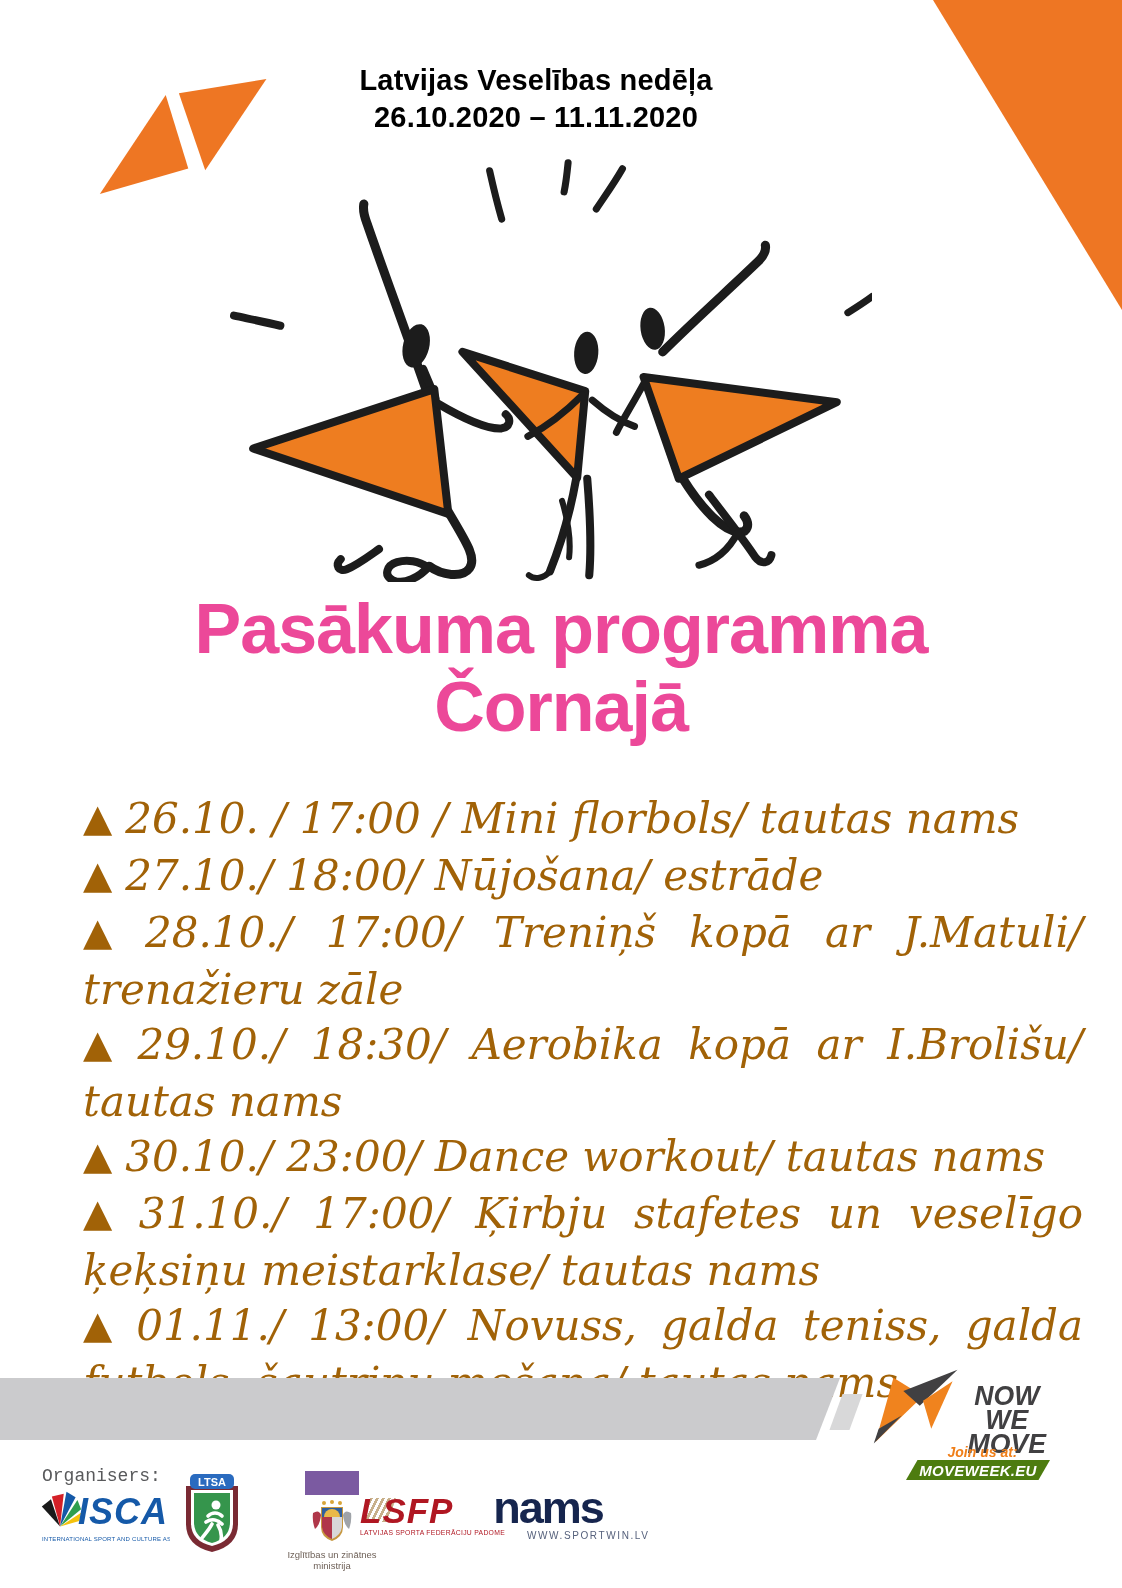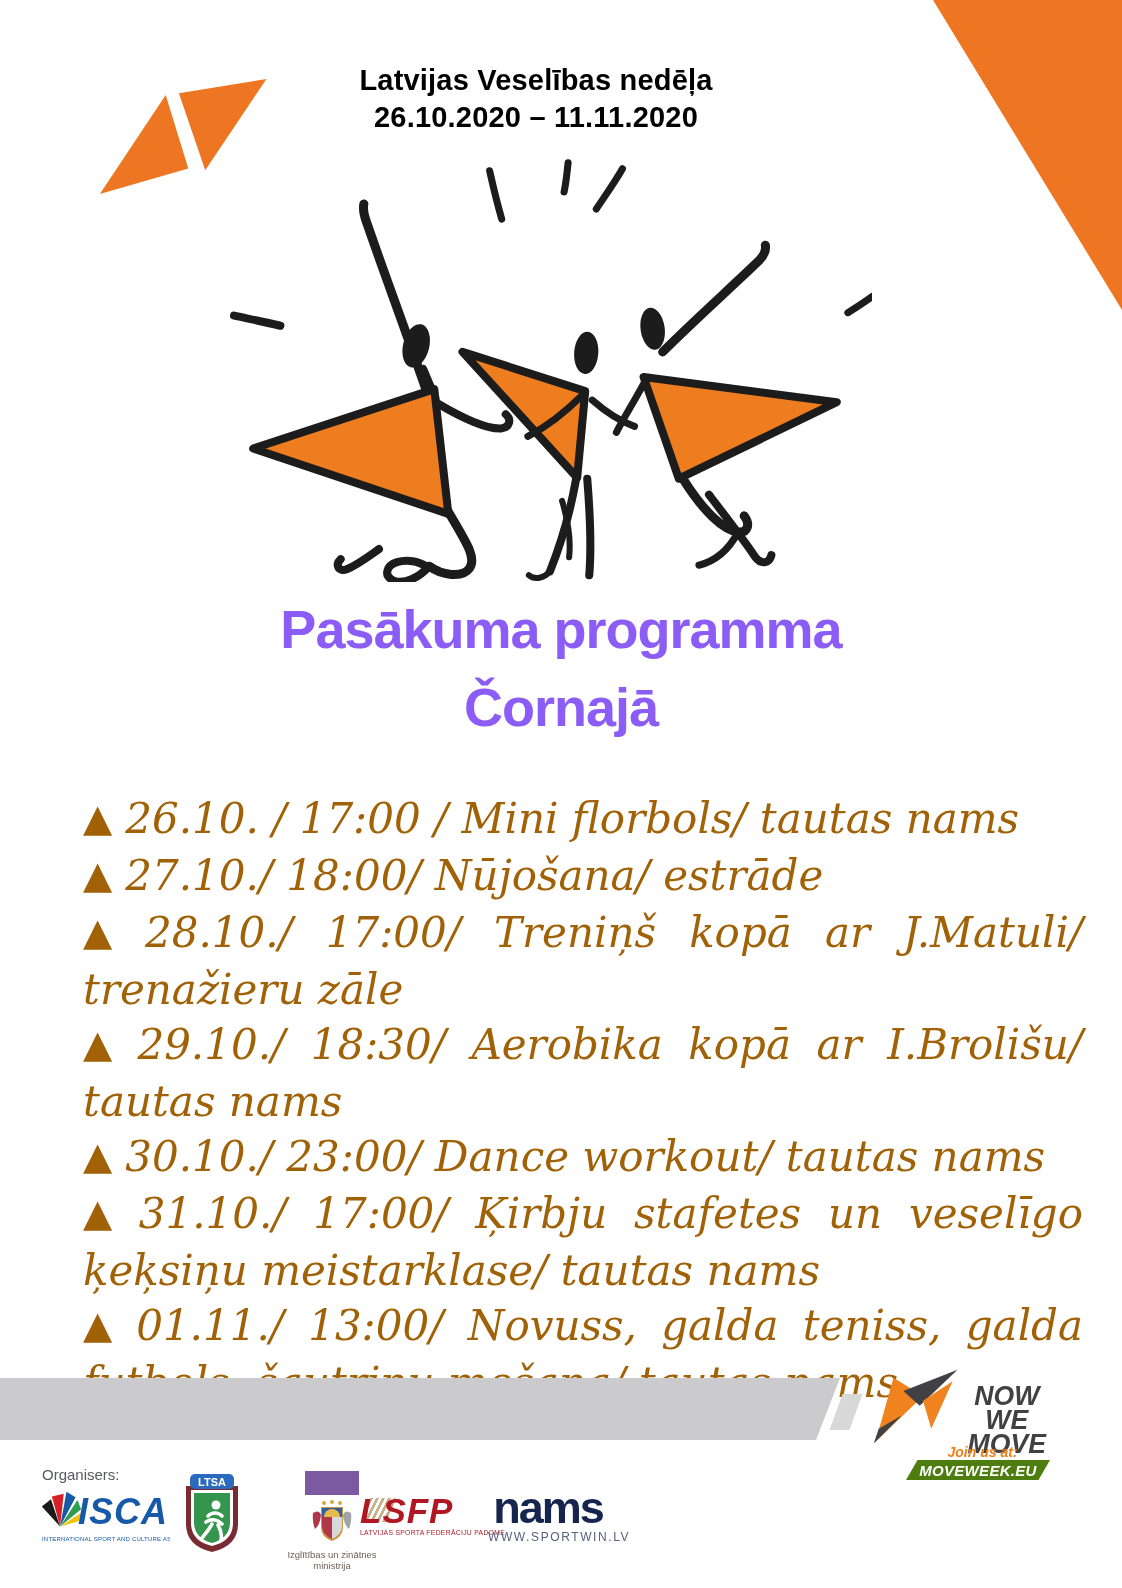--- a/index.html
+++ b/index.html
@@ -19,22 +19,22 @@
   .header-text{
     position:absolute;left:256px;top:62px;width:560px;
     text-align:center;color:#000;
     font-weight:bold;font-size:29px;line-height:37px;letter-spacing:.2px;
   }
   
   .dancers{position:absolute;left:228px;top:158px;width:644px;height:424px;}
   
   .poster-title{
     position:absolute;left:0;top:590px;width:1122px;
-    text-align:center;color:#8b5cf6;
-    font-weight:bold;font-size:54px;line-height:78px;letter-spacing:-1px;
+    text-align:center;color:#ec4899;
+    font-weight:bold;font-size:70px;line-height:78px;letter-spacing:-1px;
   }
   
   .events{
     position:absolute;left:64px;top:791px;width:1000px;
     font-family:"DejaVu Serif", serif;font-style:italic;
     font-size:42px;line-height:55px;color:#a16207;margin-left:19px;
   }
   .event{margin:0;text-align:justify;}
   .event .bullet{
     font-family:"DejaVu Sans", sans-serif;font-style:normal;
@@ -66,21 +66,21 @@
   .nwm-banner{
     position:absolute;left:906px;top:1460px;width:144px;height:20px;
     background:#4d7c0f;
     clip-path:polygon(8% 0,100% 0,92% 100%,0 100%);
     display:flex;align-items:center;justify-content:center;
     color:#fff;font-weight:bold;font-style:italic;font-size:15px;letter-spacing:.3px;
   }
   
   .organisers-label{
     position:absolute;left:42px;top:1466px;
-    color:#58595B;font-size:15px;
+    color:#58595B;font-size:18px;font-family:Liberation Mono, monospace;
   }
   .isca{position:absolute;left:40px;top:1487px;width:130px;height:62px;}
   .isca-fan{position:absolute;left:0;top:0;width:42px;height:48px;}
   .isca-word{
     position:absolute;left:38px;top:4px;color:#1559A8;
     font-weight:bold;font-style:italic;font-size:36px;letter-spacing:1px;
   }
   .isca-tagline{
     position:absolute;left:2px;top:49px;width:128px;
     color:#1559A8;font-size:6px;letter-spacing:.2px;white-space:nowrap;overflow:hidden;
@@ -105,21 +105,21 @@
   .lsfp-word span{position:relative;z-index:1;}
   .lsfp-tagline{
     margin-top:1px;color:#B01722;font-size:6.8px;letter-spacing:.3px;
     text-align:center;white-space:nowrap;
   }
   .joma{position:absolute;left:488px;top:1486px;width:120px;text-align:center;}
   .joma-word{
     color:#16254E;font-weight:bold;font-size:45px;line-height:44px;letter-spacing:-2px;
   }
   .joma-site{
-    margin-top:0;color:#56617C;font-size:12px;letter-spacing:1.6px;
+    margin-top:0;color:#56617C;font-size:10px;letter-spacing:1.6px;margin-left:39px;
   }
 </style>
 </head>
 <body>
 
 <div class="page">
 
   <div class="corner-triangle"></div>
 
   <svg class="header-logo" viewBox="0 0 200 170" aria-hidden="true">

